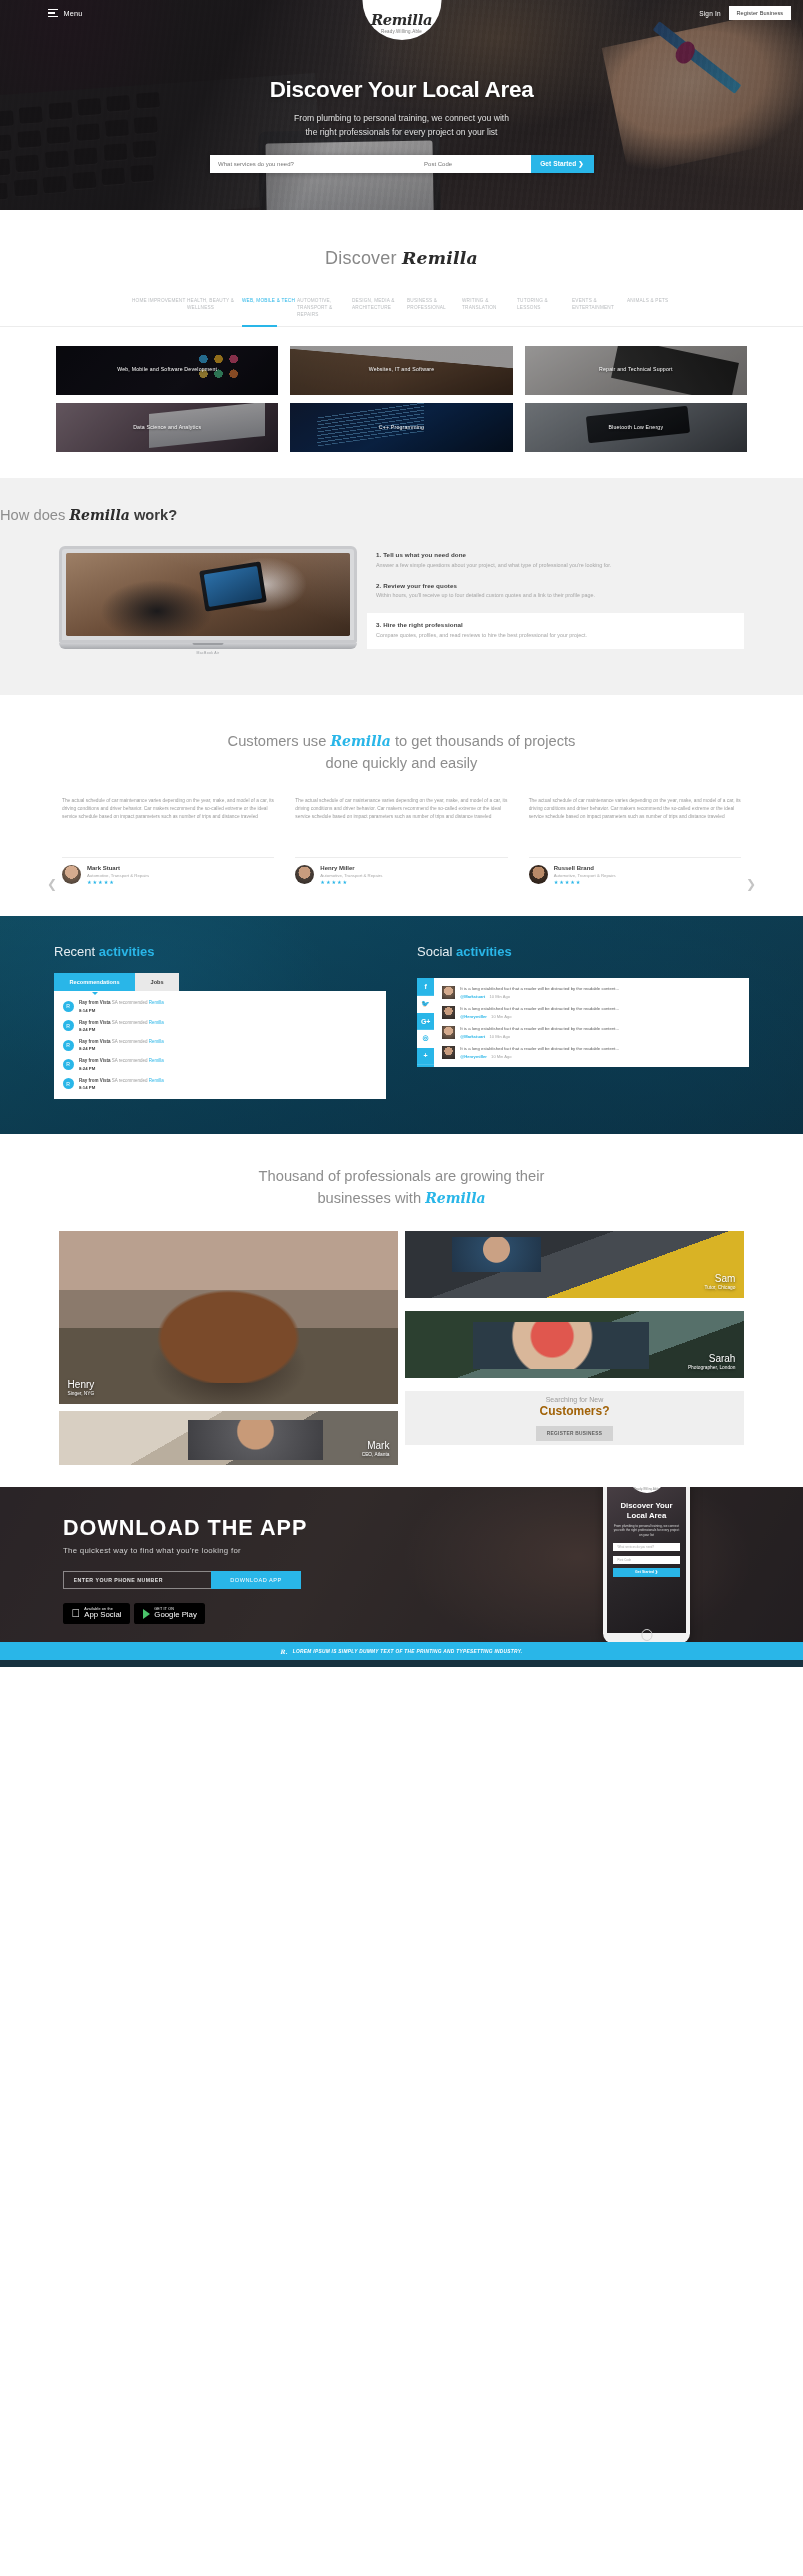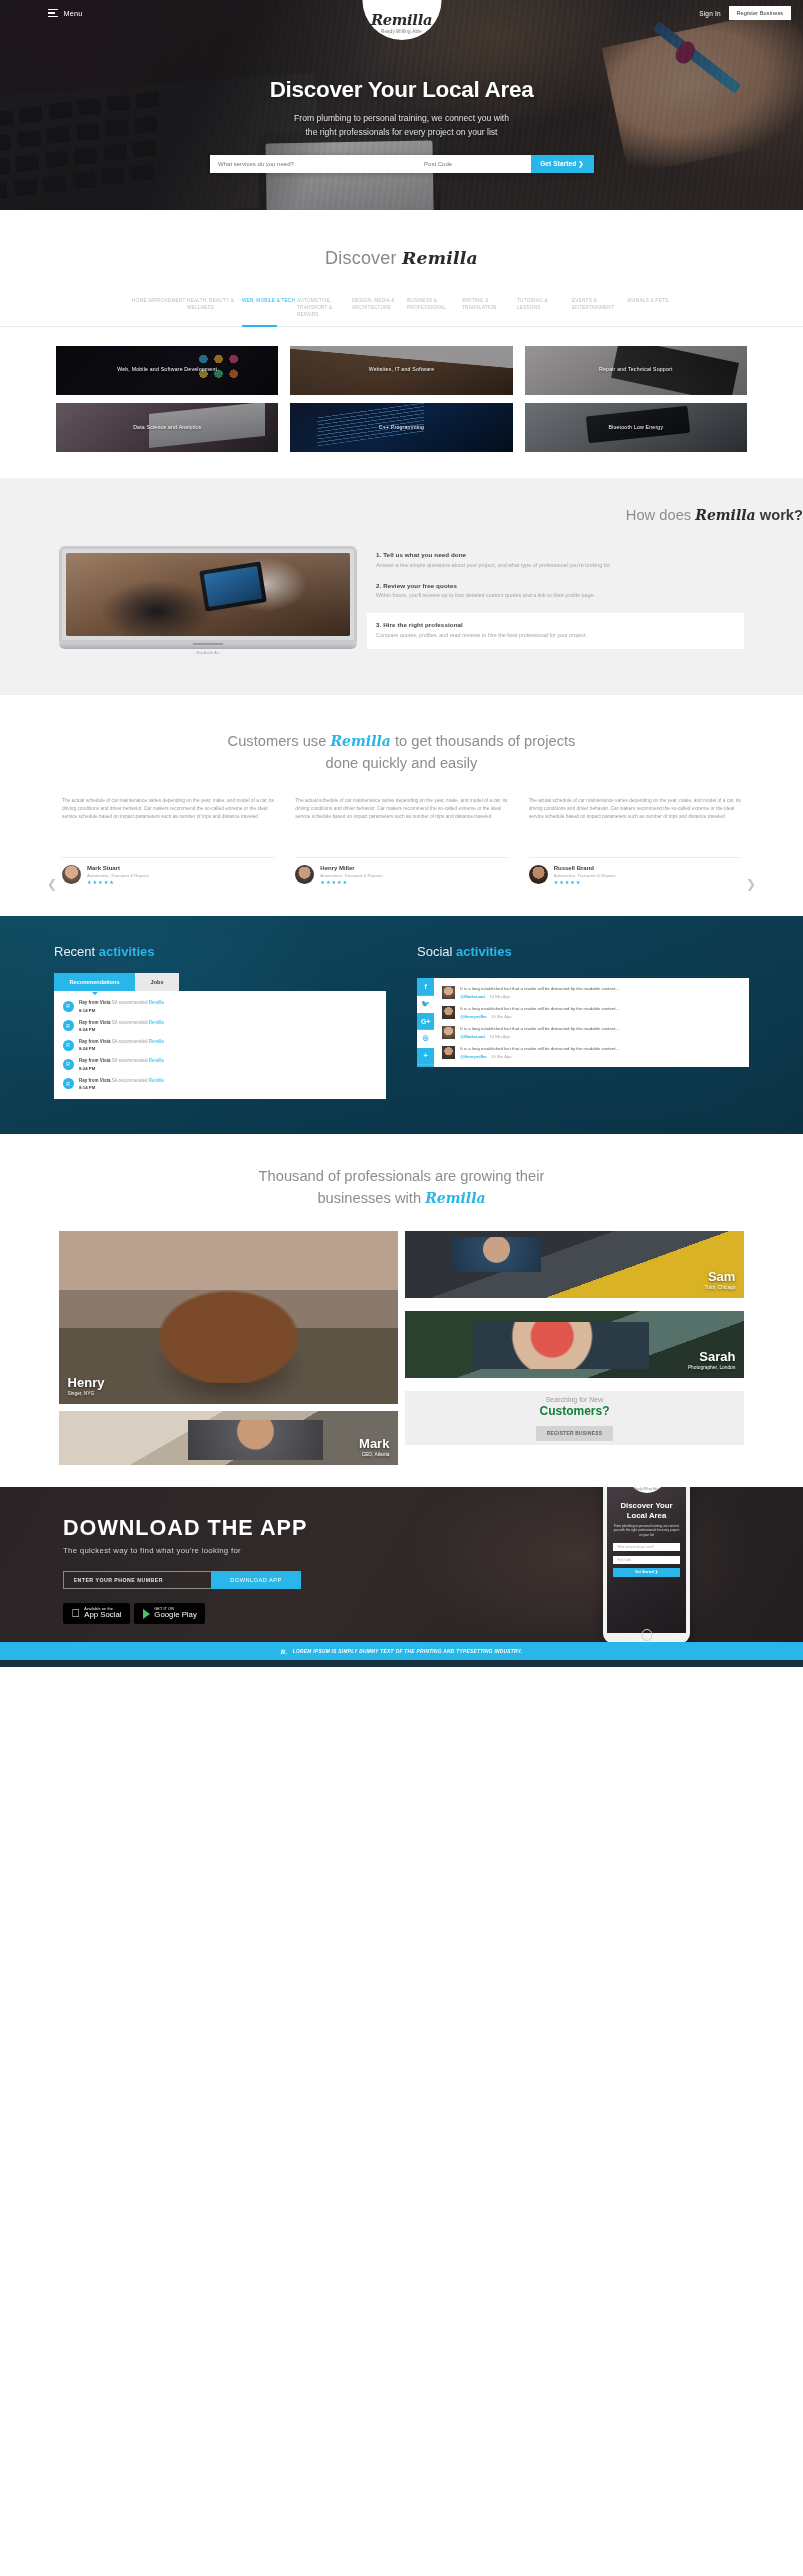--- a/index.html
+++ b/index.html
@@ -181,21 +181,21 @@
   .ph5{ background:linear-gradient(150deg,#13213f,#0d2e5c 50%,#071427); }
   .ph5:after{ content:""; position:absolute; left:12%; top:12%; width:48%; height:62%;
     background:repeating-linear-gradient(0deg, rgba(120,200,255,.55) 0 0.9px, transparent 0.9px 3.5px);
     transform:skewY(-8deg); }
   .ph6{ background:linear-gradient(150deg,#9aa0a6,#6d737a 50%,#3c4046); }
   .ph6:after{ content:""; position:absolute; left:28%; top:16%; width:46%; height:56%;
     background:linear-gradient(160deg,#23262b,#0f1114); border-radius:2.6px; transform:rotate(-6deg); }
 
   
   .how{ background:#f1f1f1; padding:29px 0 33px; }
-  .how-title{ text-align:right; font-size:14.7px; color:#8d8d8d; font-weight:300; }
+  .how-title{ text-align:left; font-size:14.7px; color:#8d8d8d; font-weight:300; }
   .how-title .script{ font-family:"DejaVu Serif", serif; font-style:italic; font-weight:bold; color:#2b2b2b; font-size:14px; }
   .how-title b{ color:#3b3b3b; font-weight:bold; }
   .how-body{ display:flex; gap:0; padding:22.5px 59px 0; align-items:flex-start; }
   .laptop{ width:298px; position:relative; }
   .laptop-screen{
     background:#d9dadc; border:3.5px solid #c9cacd; border-radius:6px 6px 1.7px 1.7px;
     padding:4.3px; height:97px;
   }
   .laptop-inner{
     height:100%; border-radius:1.7px; overflow:hidden; position:relative;
@@ -295,21 +295,21 @@
 
   
   .pros{ background:#fff; padding:31px 0 22.5px; }
   .pros-title{ text-align:center; font-size:14.7px; color:#8d8d8d; font-weight:300; line-height:22.5px; }
   .pros-title .script{ font-family:"DejaVu Serif", serif; font-style:italic; font-weight:bold; color:#29b6e8; font-size:14px; }
   .pgrid{ padding:21px 59px 0; display:grid; grid-template-columns:1fr 1fr; gap:7px; }
   .pleft{ display:grid; gap:7px; }
   .pright{ display:grid; grid-template-rows:repeat(3,1fr); gap:7px; }
   .ptile{ position:relative; overflow:hidden; cursor:pointer; }
   .ptile .cap{ position:absolute; z-index:3; color:#fff; text-shadow:0 0.9px 2.6px rgba(0,0,0,.6); }
-  .cap .n{ font-size:13px; font-weight:700; }
+  .cap .n{ font-size:10px; font-weight:400; }
   .cap .r{ font-size:4.8px; margin-top:0.9px; }
   .cap.bl{ left:8.6px; bottom:7.8px; }
   .cap.br{ right:8.6px; bottom:7.8px; text-align:right; }
   .tall{ height:173px; }
   .pimgJohn{ position:absolute; inset:0;
     background:
       radial-gradient(ellipse 104px 60px at 50% 78%, rgba(40,30,25,.8), transparent 75%),
       linear-gradient(180deg,#b9a08f 0 34%, #8b7a6c 34% 56%, #5e5446 56% 100%); }
   .pimgJohn:after{ content:""; position:absolute; left:26%; top:30%; width:48%; height:58%;
     background:radial-gradient(ellipse at 50% 55%, #7a4a2a 0 58%, transparent 62%); }
@@ -320,21 +320,21 @@
   .pimgSarah{ position:absolute; inset:0;
     background:linear-gradient(160deg,#2c4030 0 45%, #56706a 45% 70%, #26352c 70% 100%); }
   .pimgSarah:after{ content:""; position:absolute; left:20%; top:16%; width:52%; height:70%;
     background:radial-gradient(circle at 45% 30%, #e0574e 0 20%, #d9b79a 22% 38%, #2b3b46 40%); }
   .pimgMark{ position:absolute; inset:0;
     background:linear-gradient(150deg,#d8cfc2 0 38%, #b9ae9e 38% 60%, #6f6a62 60% 100%); }
   .pimgMark:after{ content:""; position:absolute; left:38%; top:18%; width:40%; height:74%;
     background:radial-gradient(circle at 50% 28%, #c89a78 0 24%, #5a5a5e 26%, #3e3e42); }
   .searchbox{ background:#efefef; display:flex; flex-direction:column; align-items:center; justify-content:center; }
   .sb-l1{ font-size:7px; color:#9c9c9c; font-weight:300; }
-  .sb-l2{ font-size:12px; color:#15803d; font-weight:bold; margin-top:0.9px; }
+  .sb-l2{ font-size:12px; color:#a16207; font-weight:bold; margin-top:0.9px; }
   .sb-btn{ margin-top:7.8px; background:#d3d3d3; color:#5f5f5f; font-size:4.8px; font-weight:bold;
     padding:5.2px 11.2px; letter-spacing:0.3px; cursor:pointer; border:0; font-family:"Liberation Sans", sans-serif; }
 
   
   .dl{ position:relative; height:155px; overflow:hidden; }
   .dl-bg{ position:absolute; inset:0;
     background:
       radial-gradient(ellipse 242px 138px at 72% 45%, rgba(140,105,90,.6), transparent 72%),
       linear-gradient(120deg,#3a3136 0%, #4a3f3c 40%, #2b2528 100%); }
   .dl-bg:after{ content:""; position:absolute; inset:0; background:rgba(30,26,28,.55); }

